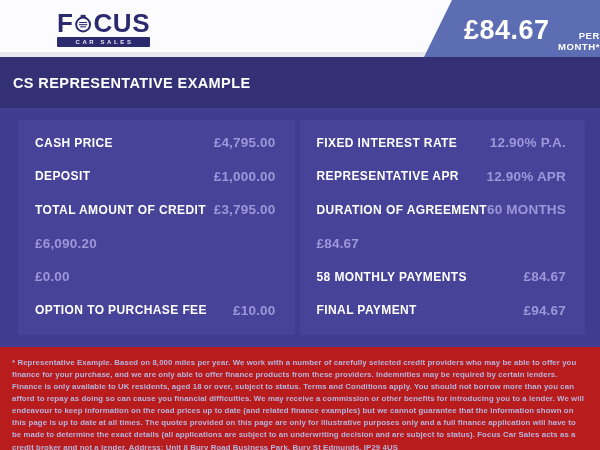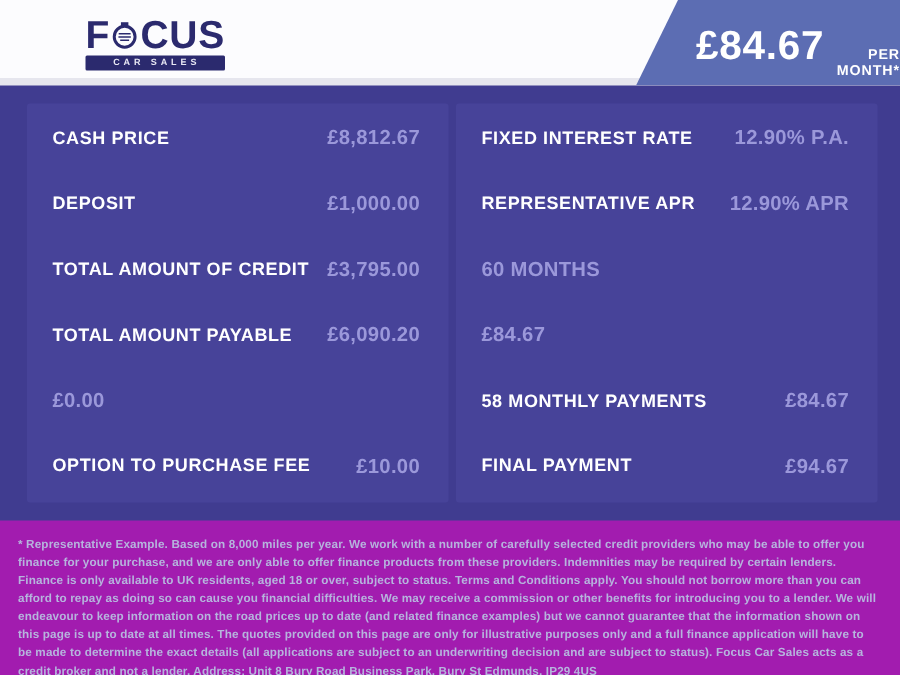--- a/index.html
+++ b/index.html
@@ -57,21 +57,21 @@
     color: #ffffff; font-size: 12px; font-weight: bold; letter-spacing: 0.4px;
     white-space: nowrap;
   }
   .row .value {
     color: #9b98da; font-size: 13.5px; font-weight: bold; letter-spacing: 0.2px;
     white-space: nowrap; text-align: right;
   }
 
   
   .disclaimer {
-    flex: 0 0 103px; height: 103px; background: #a21caf;
+    flex: 0 0 103px; height: 103px; background: #b91c1c;
     padding: 10px 13px 0 12px;
   }
   .disclaimer p {
     color: #b6b4dd; font-size: 7.8px; font-weight: 600;
     line-height: 1.55; letter-spacing: 0.1px; text-align: left;
   }
 </style>
 </head>
 <body>
 
@@ -92,38 +92,40 @@
       </div>
       <div class="logo-sub">CAR SALES</div>
     </div>
 
     <div class="price-banner">
       <span class="price-amount">£84.67</span>
       <span class="price-suffix">PER MONTH*</span>
     </div>
   </header>
 
+  <div class="title-bar">
+    <span>CS REPRESENTATIVE EXAMPLE</span>
+  </div>
 
   <main class="content">
 
     <section class="panel">
       <div class="row">
         <span class="label">CASH PRICE</span>
-        <span class="value">£8,812.67</span>
+        <span class="value">£4,795.00</span>
       </div>
       <div class="row">
         <span class="label">DEPOSIT</span>
         <span class="value">£1,000.00</span>
       </div>
       <div class="row">
         <span class="label">TOTAL AMOUNT OF CREDIT</span>
         <span class="value">£3,795.00</span>
       </div>
       <div class="row">
-        <span class="label">TOTAL AMOUNT PAYABLE</span>
         <span class="value">£6,090.20</span>
       </div>
       <div class="row">
         <span class="value">£0.00</span>
       </div>
       <div class="row">
         <span class="label">OPTION TO PURCHASE FEE</span>
         <span class="value">£10.00</span>
       </div>
     </section>
@@ -131,20 +133,21 @@
     <section class="panel">
       <div class="row">
         <span class="label">FIXED INTEREST RATE</span>
         <span class="value">12.90% P.A.</span>
       </div>
       <div class="row">
         <span class="label">REPRESENTATIVE APR</span>
         <span class="value">12.90% APR</span>
       </div>
       <div class="row">
+        <span class="label">DURATION OF AGREEMENT</span>
         <span class="value">60 MONTHS</span>
       </div>
       <div class="row">
         <span class="value">£84.67</span>
       </div>
       <div class="row">
         <span class="label">58 MONTHLY PAYMENTS</span>
         <span class="value">£84.67</span>
       </div>
       <div class="row">

